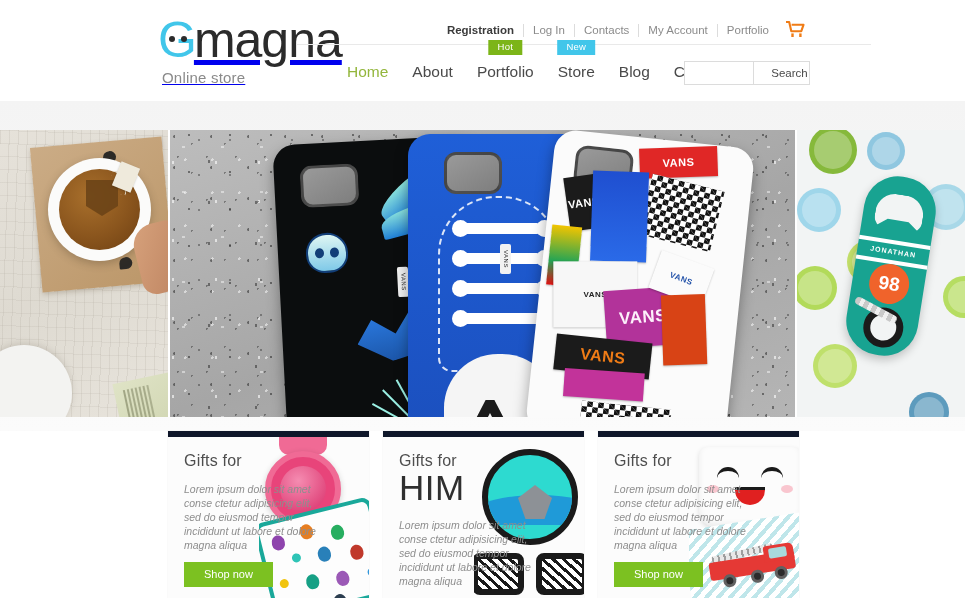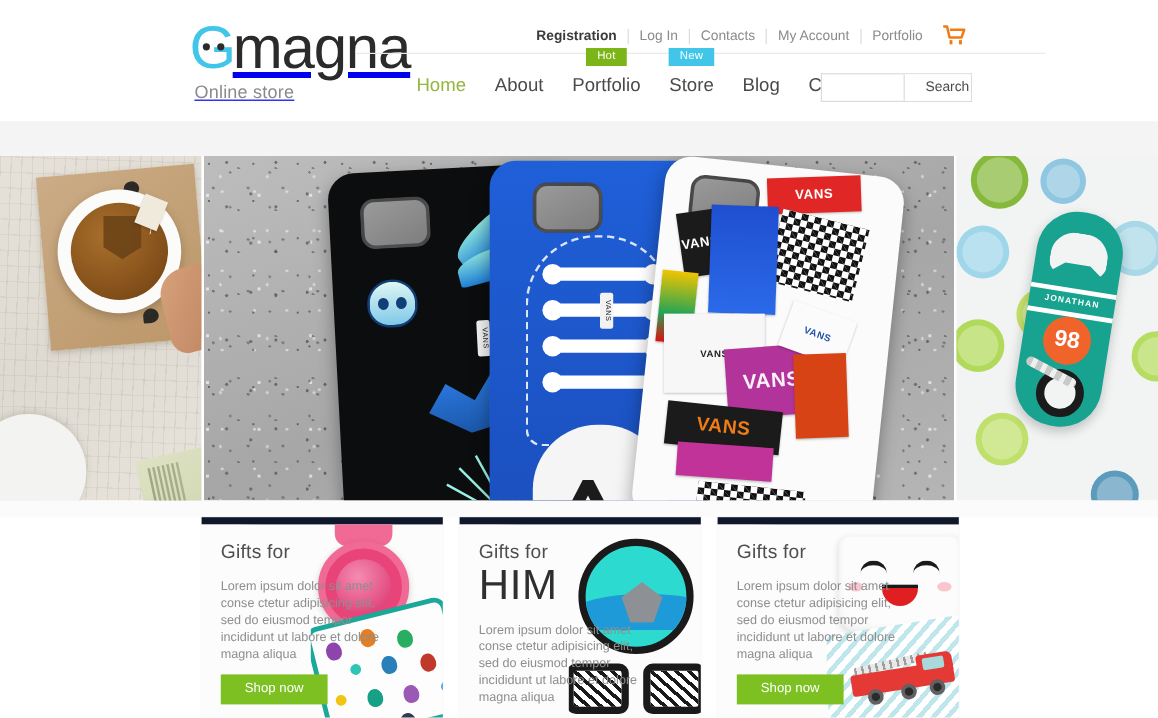--- a/index.html
+++ b/index.html
@@ -450,21 +450,21 @@
     font-size: 16px; color: #4e4e4e; font-weight: 400;
     line-height: 19px; letter-spacing: .2px;
   }
   .card-title {
     font-size: 35px; color: #2f2f2f; font-weight: 300;
     line-height: 37px; letter-spacing: .5px;
     margin-top: -1px;
   }
   .card-desc {
     font-size: 10.5px; color: #8e8e8e; line-height: 14px;
-    margin-top: 12px; width: 136px;
+    margin-top: 12px; width: 136px; font-style: italic;
   }
   .card-btn {
     display: inline-block;
     margin-top: 10px; margin-left: 0;
     background: #7cc121;
     color: #ffffff;
     font-size: 11px;
     padding: 6px 20px 7px 20px;
     border: none;
     font-family: "Liberation Sans", sans-serif;

